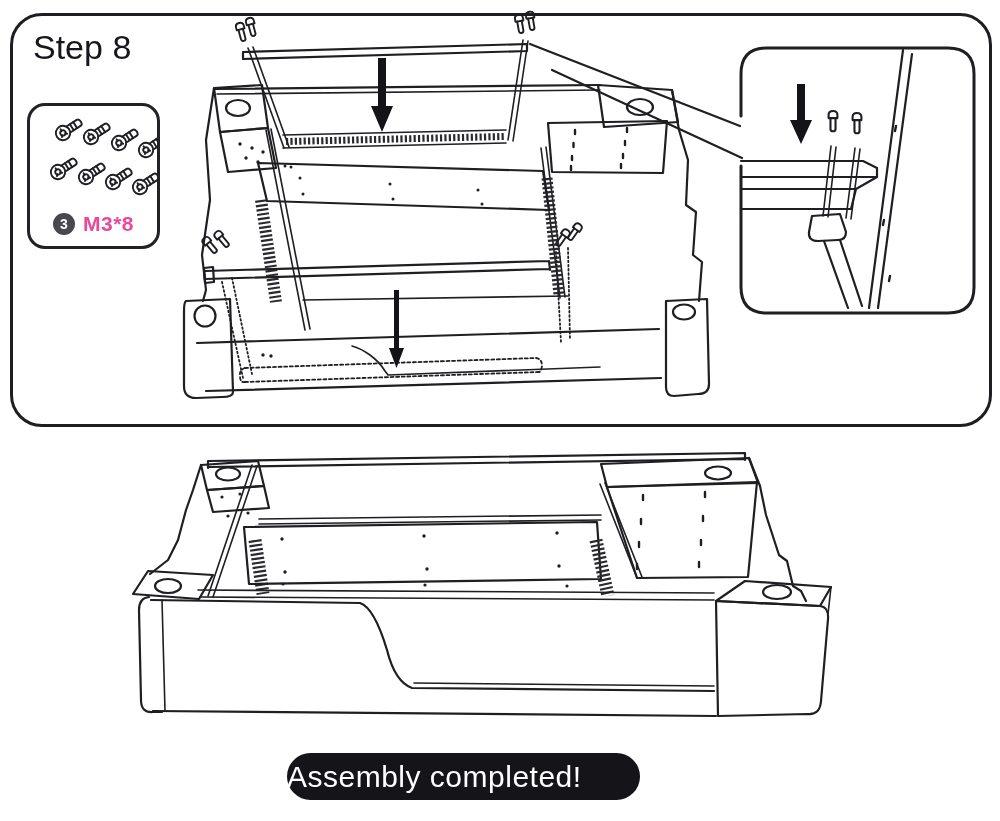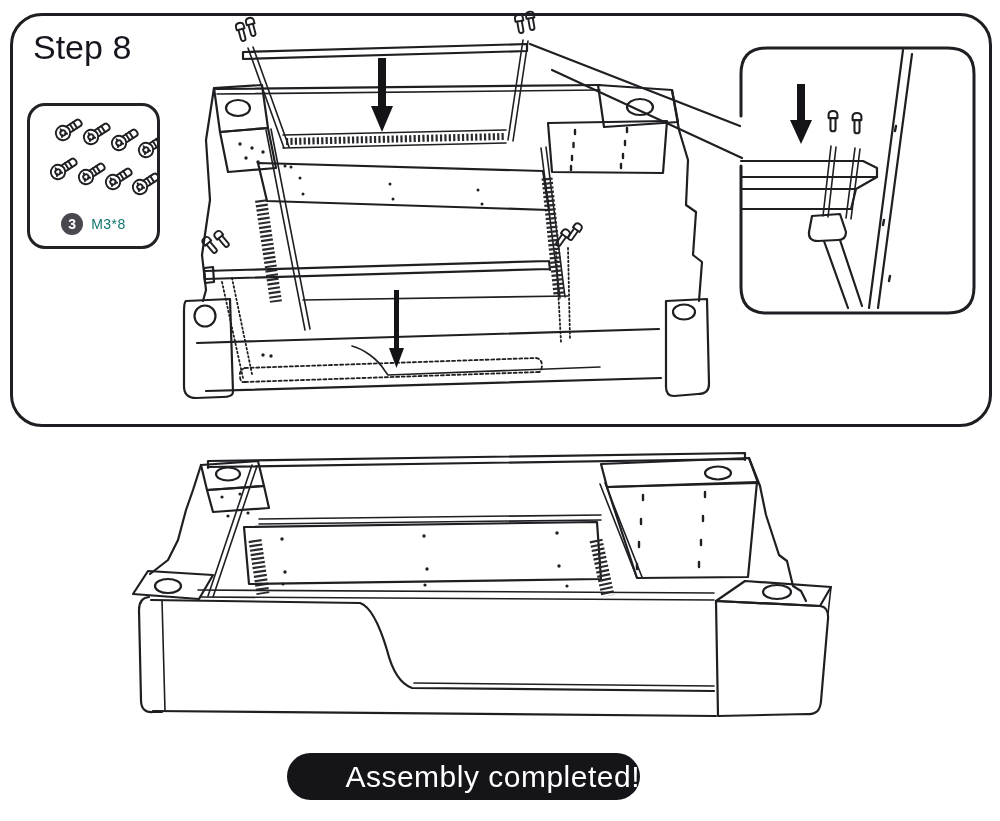--- a/index.html
+++ b/index.html
@@ -21,38 +21,38 @@
   }
   .parts-box svg{position:absolute;left:0;top:0;}
   .parts-row{
     position:absolute;left:0;bottom:10px;width:100%;height:24px;
     display:flex;align-items:center;justify-content:center;gap:8px;
   }
   .badge{
     width:22px;height:22px;border-radius:50%;background:#48484e;color:#ffffff;
     font-size:14px;font-weight:700;display:flex;align-items:center;justify-content:center;
   }
-  .spec{font-size:14px;font-weight:400;color:#0f766e;letter-spacing:0.5px;}
+  .spec{font-size:21px;font-weight:700;color:#ec4899;letter-spacing:0.5px;}
 
   
   svg.art{position:absolute;left:0;top:0;width:1000px;height:821px;}
   .ln{fill:none;stroke:#1f1f23;stroke-width:2.2;stroke-linecap:round;stroke-linejoin:round;}
   .thin{stroke-width:1.6;}
   .bold{stroke-width:3;}
   .dash{stroke-dasharray:3 2.6;stroke-width:1.8;}
   .dots{stroke-dasharray:1.6 2.6;stroke-width:1.8;}
   .rib{stroke:#2a2a2e;stroke-dasharray:2.2 2.2;fill:none;}
   .fillb{fill:#131318;stroke:none;}
   .hole{fill:#1f1f23;stroke:none;}
 
   
   .pill{
     position:absolute;left:287px;top:753px;width:353px;height:47px;
     background:#141419;border-radius:25px;
-    display:flex;align-items:center;justify-content:flex-end;
+    display:flex;align-items:center;justify-content:flex-start;
   }
   .pill span{color:#ffffff;font-size:30px;font-weight:500;letter-spacing:0.5px;}
 </style>
 </head>
 <body>
 
 <div class="canvas">
 
   <div class="step-panel">
     <div class="step-title">Step 8</div>

